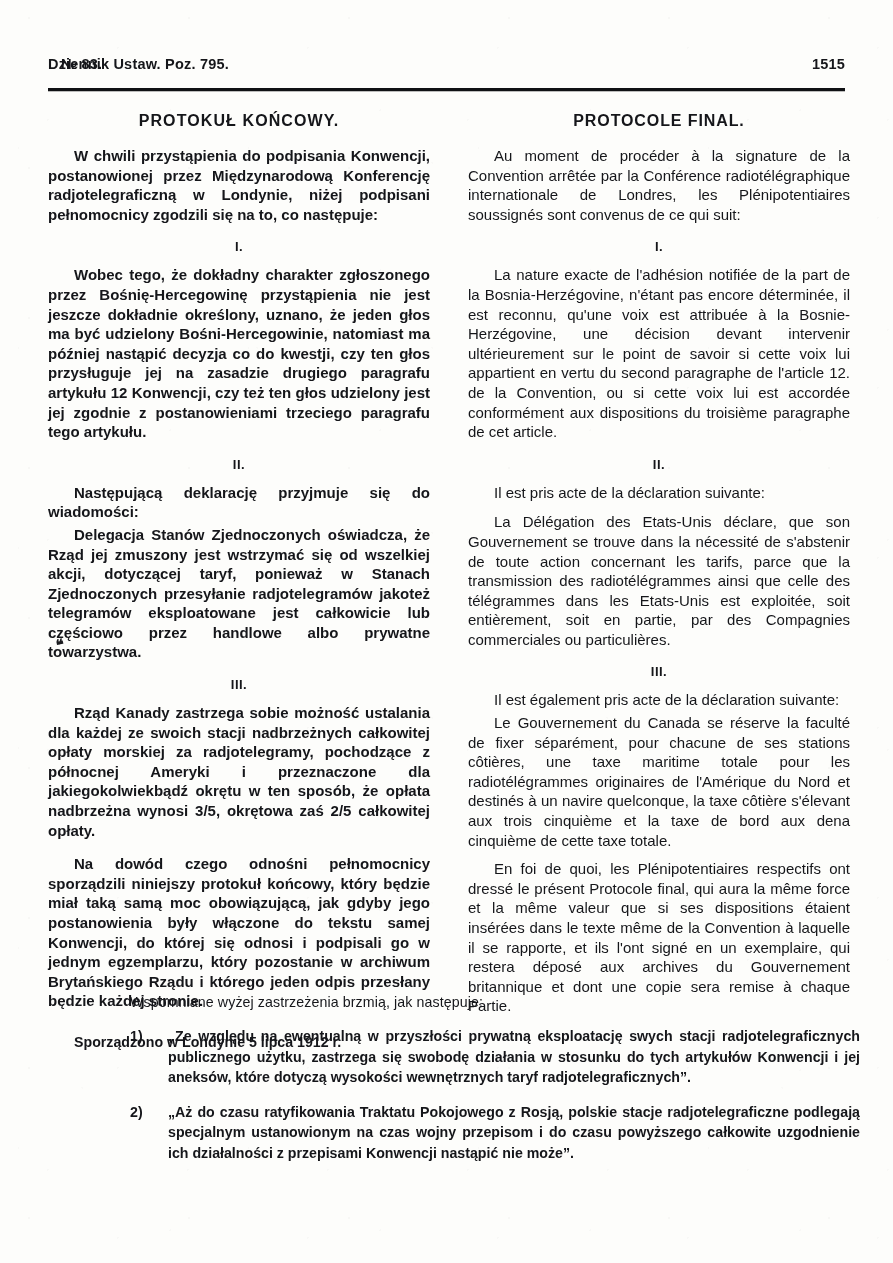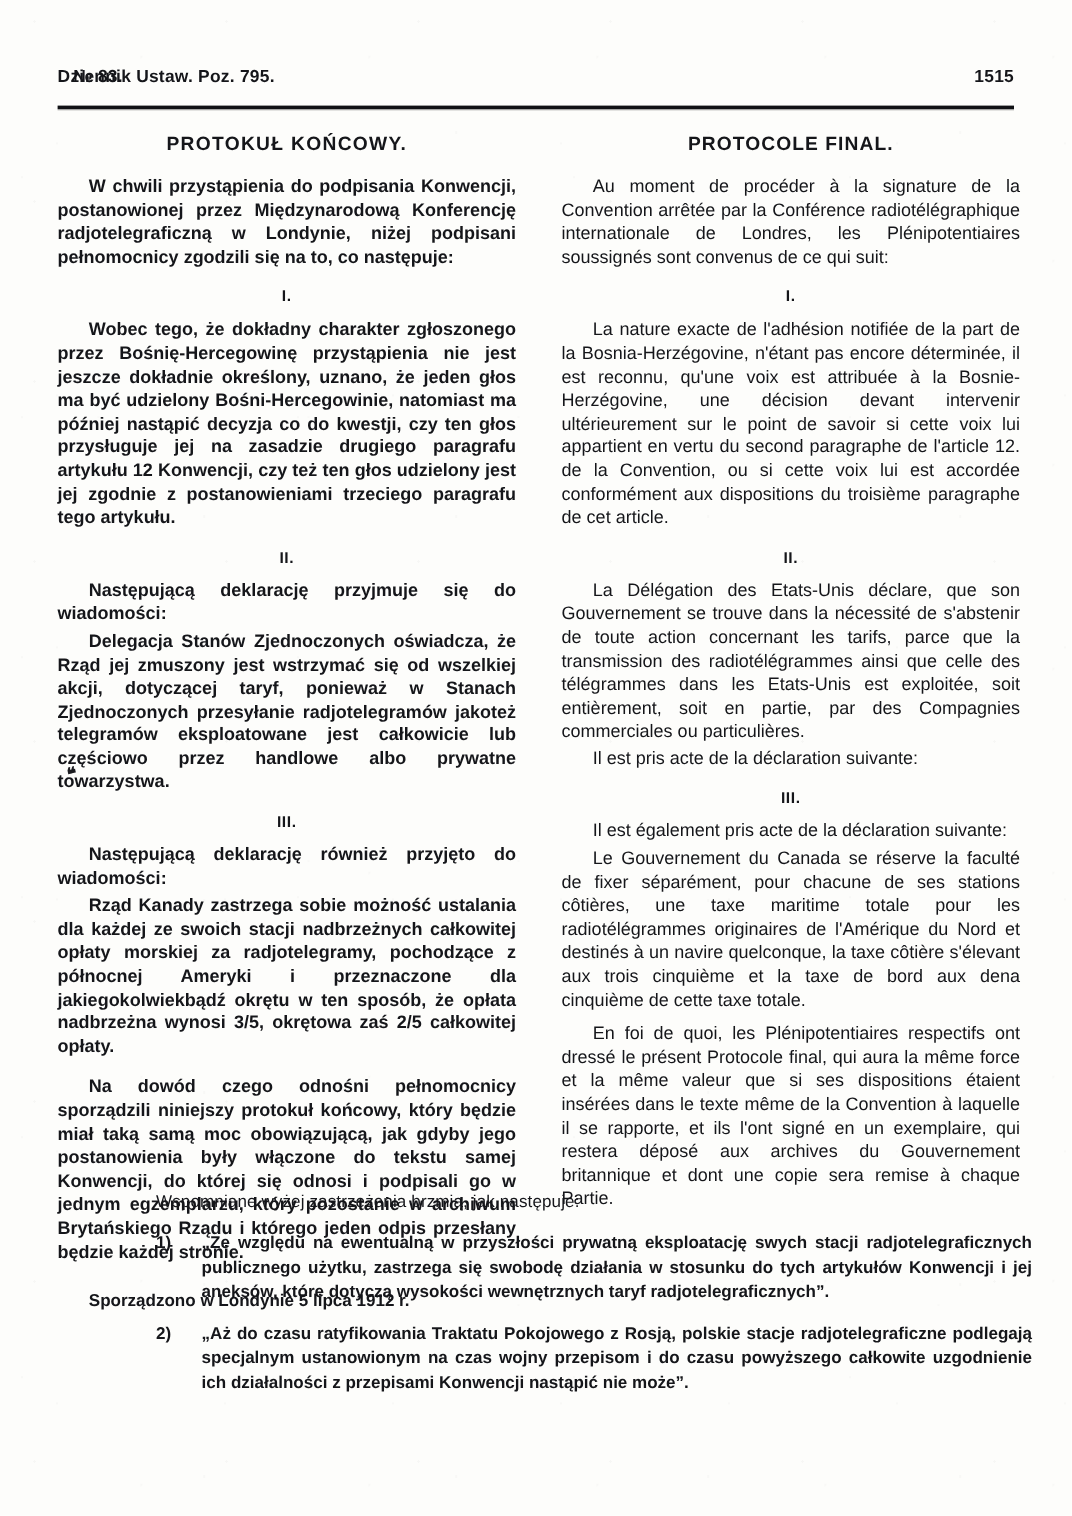--- a/index.html
+++ b/index.html
@@ -190,38 +190,37 @@
       <p class="body">W chwili przystąpienia do podpisania Konwencji, postanowionej przez Międzynarodową Konferencję radjotelegraficzną w Londynie, niżej podpisani pełnomocnicy zgodzili się na to, co następuje:</p>
 
       <div class="roman">I.</div>
       <p class="body">Wobec tego, że dokładny charakter zgłoszonego przez Bośnię-Hercegowinę przystąpienia nie jest jeszcze dokładnie określony, uznano, że jeden głos ma być udzielony Bośni-Hercegowinie, natomiast ma później nastąpić decyzja co do kwestji, czy ten głos przysługuje jej na zasadzie drugiego paragrafu artykułu 12 Konwencji, czy też ten głos udzielony jest jej zgodnie z postanowieniami trzeciego paragrafu tego artykułu.</p>
 
       <div class="roman">II.</div>
       <p class="body">Następującą deklarację przyjmuje się do wiadomości:</p>
       <p class="body">Delegacja Stanów Zjednoczonych oświadcza, że Rząd jej zmuszony jest wstrzymać się od wszelkiej akcji, dotyczącej taryf, ponieważ w Stanach Zjednoczonych przesyłanie radjotelegramów jakoteż telegramów eksploatowane jest całkowicie lub częściowo przez handlowe albo prywatne towarzystwa.</p>
 
       <div class="roman">III.</div>
-      <p class="body">Następującą deklarację również przyjęto do wiadomości:</p>
       <p class="body">Rząd Kanady zastrzega sobie możność ustalania dla każdej ze swoich stacji nadbrzeżnych całkowitej opłaty morskiej za radjotelegramy, pochodzące z północnej Ameryki i przeznaczone dla jakiegokolwiekbądź okrętu w ten sposób, że opłata nadbrzeżna wynosi 3/5, okrętowa zaś 2/5 całkowitej opłaty.</p>
 
       <p class="body" style="margin-top:14px">Na dowód czego odnośni pełnomocnicy sporządzili niniejszy protokuł końcowy, który będzie miał taką samą moc obowiązującą, jak gdyby jego postanowienia były włączone do tekstu samej Konwencji, do której się odnosi i podpisali go w jednym egzemplarzu, który pozostanie w archiwum Brytańskiego Rządu i którego jeden odpis przesłany będzie każdej stronie.</p>
 
       <div class="datum">Sporządzono w Londynie 5 lipca 1912 r.</div>
     </div>
 
     <div class="col col-right">
       <div class="col-title">PROTOCOLE FINAL.</div>
       <p class="body">Au moment de procéder à la signature de la Convention arrêtée par la Conférence radiotélégraphique internationale de Londres, les Plénipotentiaires soussignés sont convenus de ce qui suit:</p>
 
       <div class="roman">I.</div>
       <p class="body">La nature exacte de l'adhésion notifiée de la part de la Bosnia-Herzégovine, n'étant pas encore déterminée, il est reconnu, qu'une voix est attribuée à la Bosnie-Herzégovine, une décision devant intervenir ultérieurement sur le point de savoir si cette voix lui appartient en vertu du second paragraphe de l'article 12. de la Convention, ou si cette voix lui est accordée conformément aux dispositions du troisième paragraphe de cet article.</p>
 
       <div class="roman">II.</div>
+      <p class="body">Il est pris acte de la déclaration suivante:</p>
       <p class="body" style="margin-top:10px">La Délégation des Etats-Unis déclare, que son Gouvernement se trouve dans la nécessité de s'abstenir de toute action concernant les tarifs, parce que la transmission des radiotélégrammes ainsi que celle des télégrammes dans les Etats-Unis est exploitée, soit entièrement, soit en partie, par des Compagnies commerciales ou particulières.</p>
-      <p class="body">Il est pris acte de la déclaration suivante:</p>
 
       <div class="roman">III.</div>
       <p class="body">Il est également pris acte de la déclaration suivante:</p>
       <p class="body">Le Gouvernement du Canada se réserve la faculté de fixer séparément, pour chacune de ses stations côtières, une taxe maritime totale pour les radiotélégrammes originaires de l'Amérique du Nord et destinés à un navire quelconque, la taxe côtière s'élevant aux trois cinquième et la taxe de bord aux dena cinquième de cette taxe totale.</p>
 
       <p class="body" style="margin-top:9px">En foi de quoi, les Plénipotentiaires respectifs ont dressé le présent Protocole final, qui aura la même force et la même valeur que si ses dispositions étaient insérées dans le texte même de la Convention à laquelle il se rapporte, et ils l'ont signé en un exemplaire, qui restera déposé aux archives du Gouvernement britannique et dont une copie sera remise à chaque Partie.</p>
 
     </div>
 
     <div class="margin-mark">❝</div>

